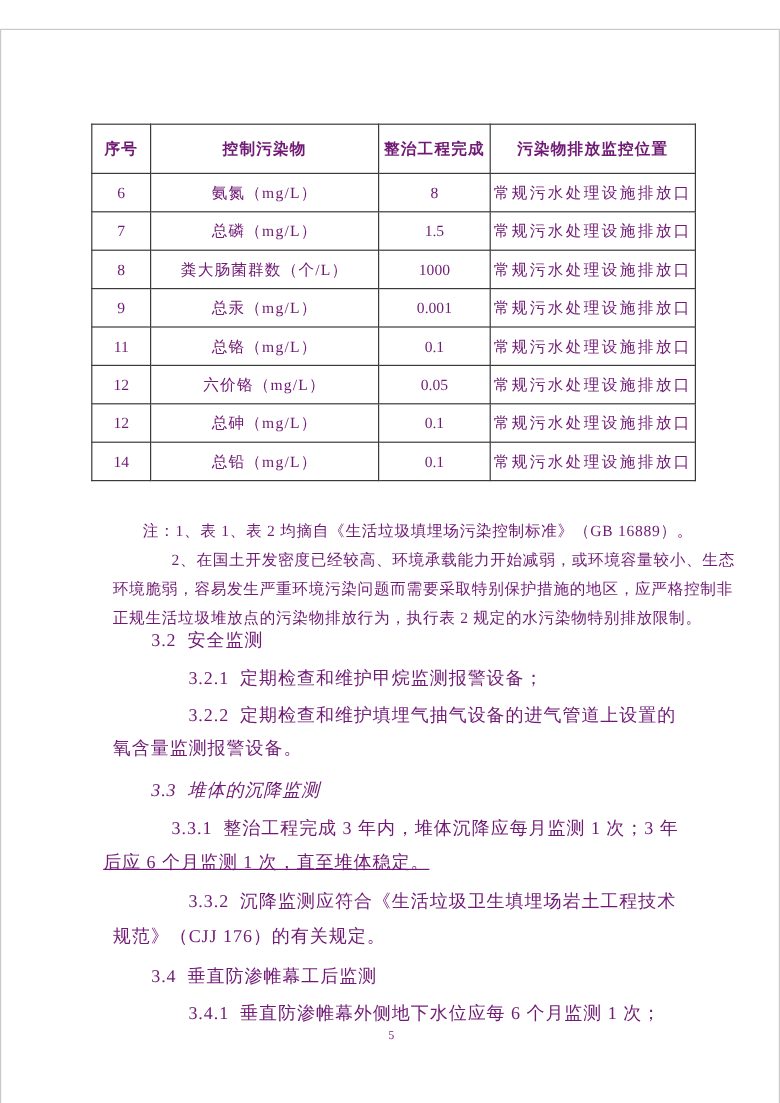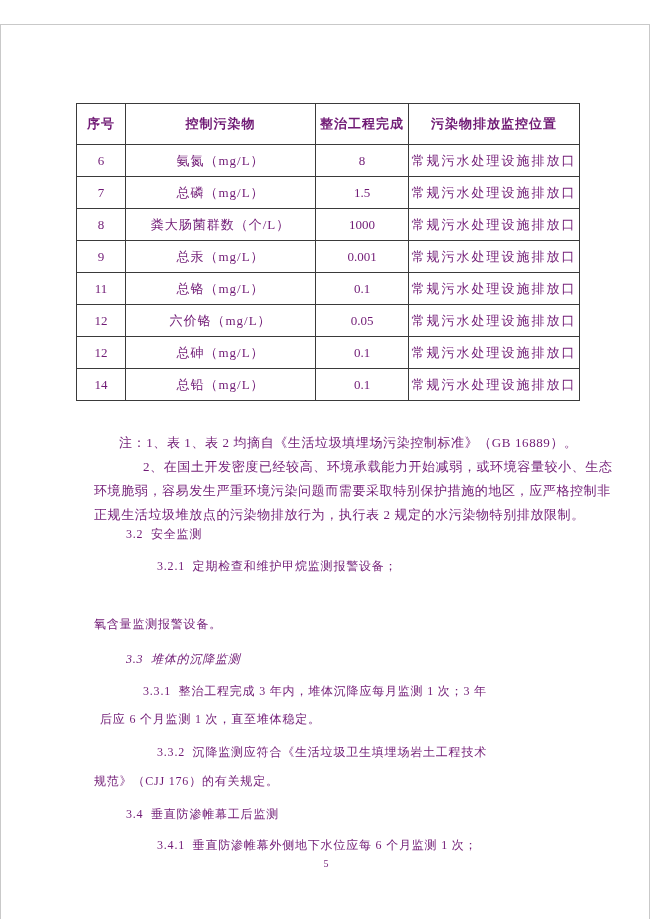--- a/index.html
+++ b/index.html
@@ -54,21 +54,21 @@
   }
   .note-line {
     position: absolute;
     font-size: 13px;
     line-height: 17px;
     letter-spacing: 0.6px;
     white-space: pre;
   }
   .body-line {
     position: absolute;
-    font-size: 12px;
+    font-size: 15px;
     line-height: 20px;
     letter-spacing: 0.8px;
     white-space: pre;
   }
   .page-number {
     position: absolute;
     top: 833px;
     left: 0;
     width: 650px;
     text-align: center;
@@ -147,24 +147,25 @@
     </tbody>
   </table>
 
   <div class="note-line" style="top:409px; left:118px;">注：1、表 1、表 2 均摘自《生活垃圾填埋场污染控制标准》（GB 16889）。</div>
   <div class="note-line" style="top:433px; left:142px;">2、在国土开发密度已经较高、环境承载能力开始减弱，或环境容量较小、生态</div>
   <div class="note-line" style="top:457px; left:93px;text-align:center;">环境脆弱，容易发生严重环境污染问题而需要采取特别保护措施的地区，应严格控制非</div>
   <div class="note-line" style="top:481px; left:93px;">正规生活垃圾堆放点的污染物排放行为，执行表 2 规定的水污染物特别排放限制。</div>
 
   <div class="body-line" style="top:499px; left:125px;">3.2  安全监测</div>
   <div class="body-line" style="top:531px; left:156px;">3.2.1  定期检查和维护甲烷监测报警设备；</div>
+  <div class="body-line" style="top:562px; left:156px;">3.2.2  定期检查和维护填埋气抽气设备的进气管道上设置的</div>
   <div class="body-line" style="top:589px; left:93px;">氧含量监测报警设备。</div>
   <div class="body-line" style="top:624px; left:125px;font-style:italic;">3.3  堆体的沉降监测</div>
   <div class="body-line" style="top:656px; left:142px;">3.3.1  整治工程完成 3 年内，堆体沉降应每月监测 1 次；3 年</div>
-  <div class="body-line" style="top:684px; left:99px;">后应 6 个月监测 1 次，直至堆体稳定。</div>
+  <div class="body-line" style="top:684px; left:85px;text-decoration:underline;">后应 6 个月监测 1 次，直至堆体稳定。</div>
   <div class="body-line" style="top:717px; left:156px;">3.3.2  沉降监测应符合《生活垃圾卫生填埋场岩土工程技术</div>
   <div class="body-line" style="top:746px; left:93px;">规范》（CJJ 176）的有关规定。</div>
   <div class="body-line" style="top:779px; left:125px;">3.4  垂直防渗帷幕工后监测</div>
   <div class="body-line" style="top:810px; left:156px;">3.4.1  垂直防渗帷幕外侧地下水位应每 6 个月监测 1 次；</div>
 
   <div class="page-number">5</div>
 
 </div>
 
 </body></html>

